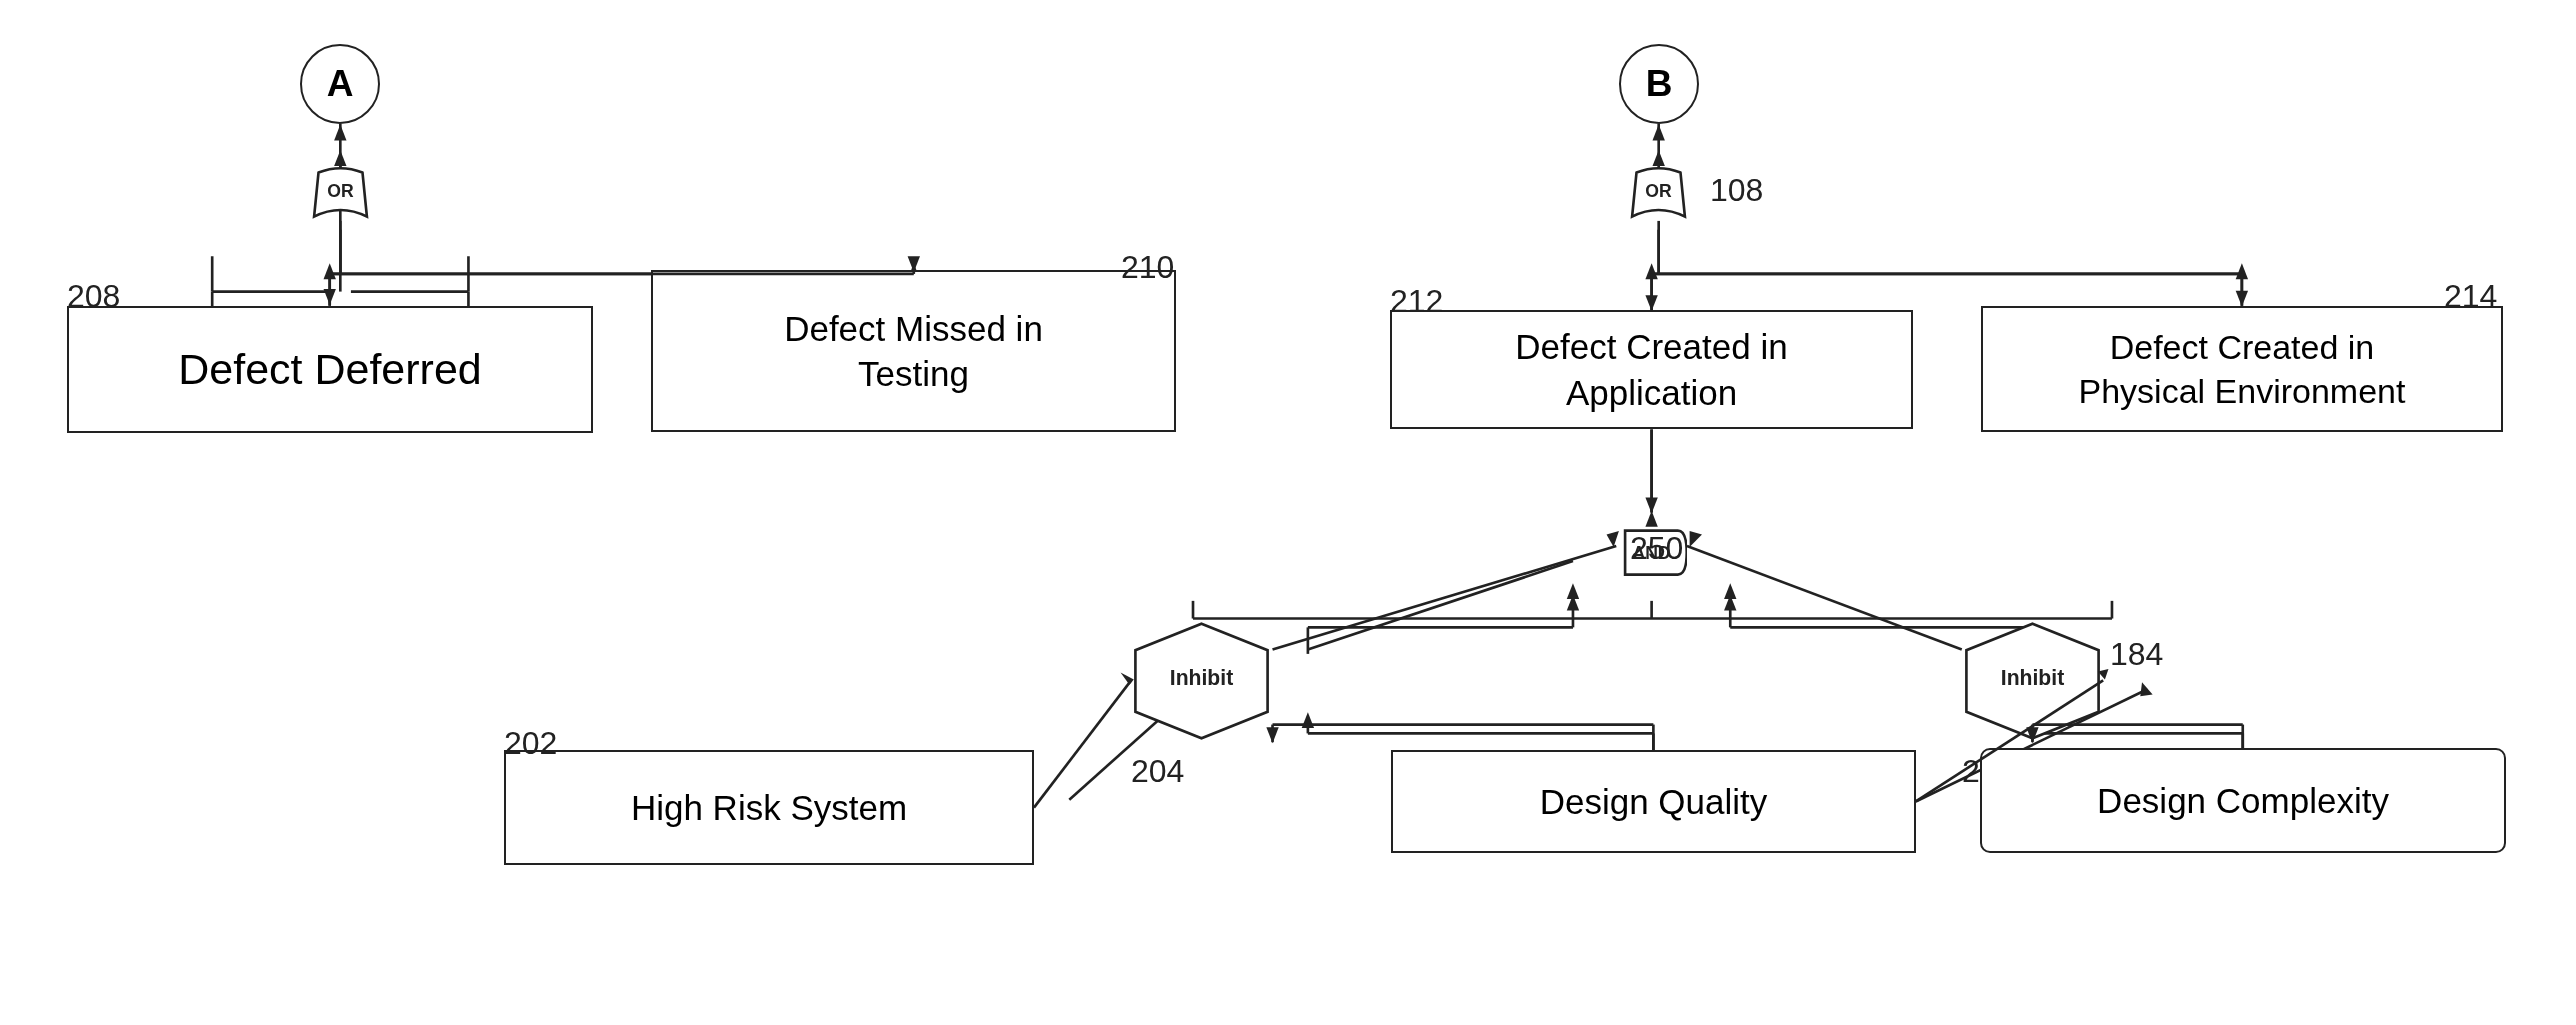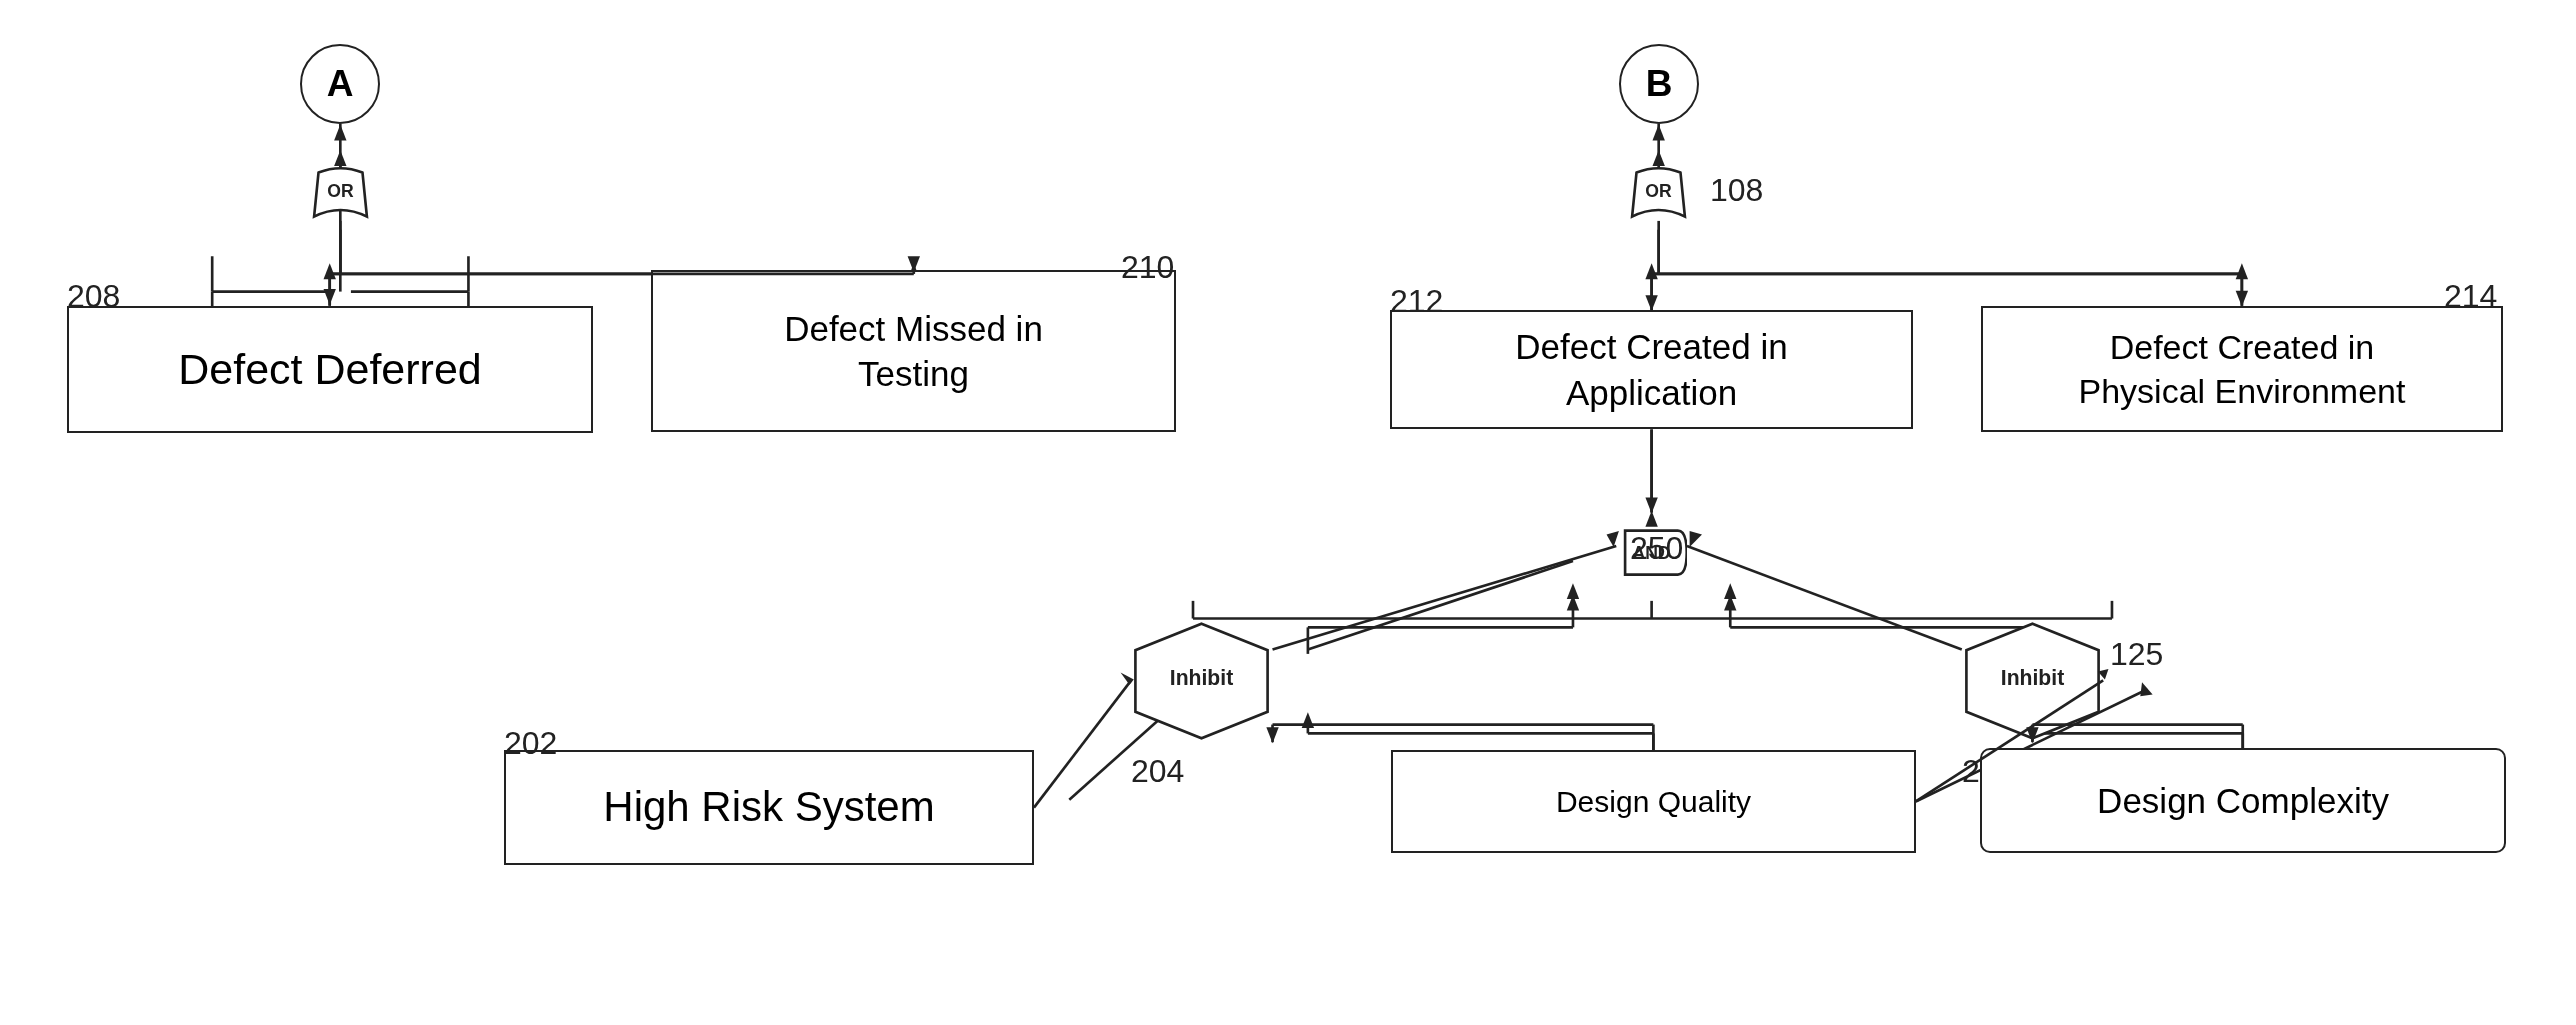--- a/index.html
+++ b/index.html
@@ -222,28 +222,28 @@
   </div>
   <span class="label" style="left:1131px; top:753px;">204</span>
 
   <div style="position:absolute; left:1962px; top:619px; width:141px; height:124px;">
     <svg width="141" height="124" viewBox="0 0 160 140">
       <polygon points="80,5 155,35 155,105 80,135 5,105 5,35" fill="white" stroke="#222" stroke-width="3"></polygon>
       <text x="80" y="75" text-anchor="middle" font-size="24" font-weight="bold" fill="#222">Inhibit</text>
     </svg>
   </div>
   <span class="label" style="left:1962px; top:753px;">206</span>
-  <span class="label" style="left:2110px; top:636px;">125</span>
-
-  <div class="box" style="left:504px; top:750px; width:530px; height:115px; font-size:42px;">
+  <span class="label" style="left:2110px; top:636px;">184</span>
+
+  <div class="box" style="left:504px; top:750px; width:530px; height:115px; font-size:35px;">
     <span>High Risk System</span>
   </div>
   <span class="label" style="left:504px; top:725px;">202</span>
 
-  <div class="box" style="left:1391px; top:750px; width:525px; height:103px; font-size:30px;">
+  <div class="box" style="left:1391px; top:750px; width:525px; height:103px; font-size:35px;">
     <span>Design Quality</span>
   </div>
 
   <div class="box" style="left:1980px; top:748px; width:526px; height:105px; font-size:35px;border-radius:10px;">
     <span>Design Complexity</span>
   </div>
 
   <svg style="position:absolute;top:0;left:0;pointer-events:none;" width="2576" height="1025" viewBox="0 0 2915 1160">
 
     <line x1="385" y1="175" x2="385" y2="140" stroke="#222" stroke-width="3"></line>

